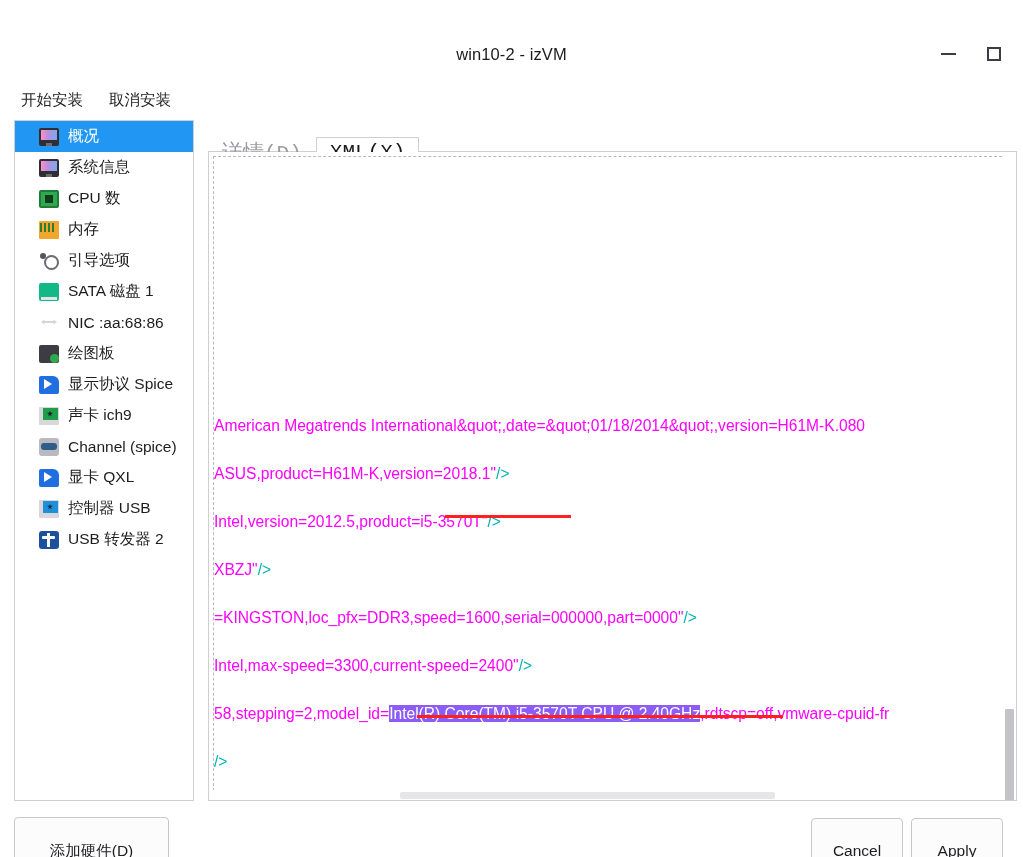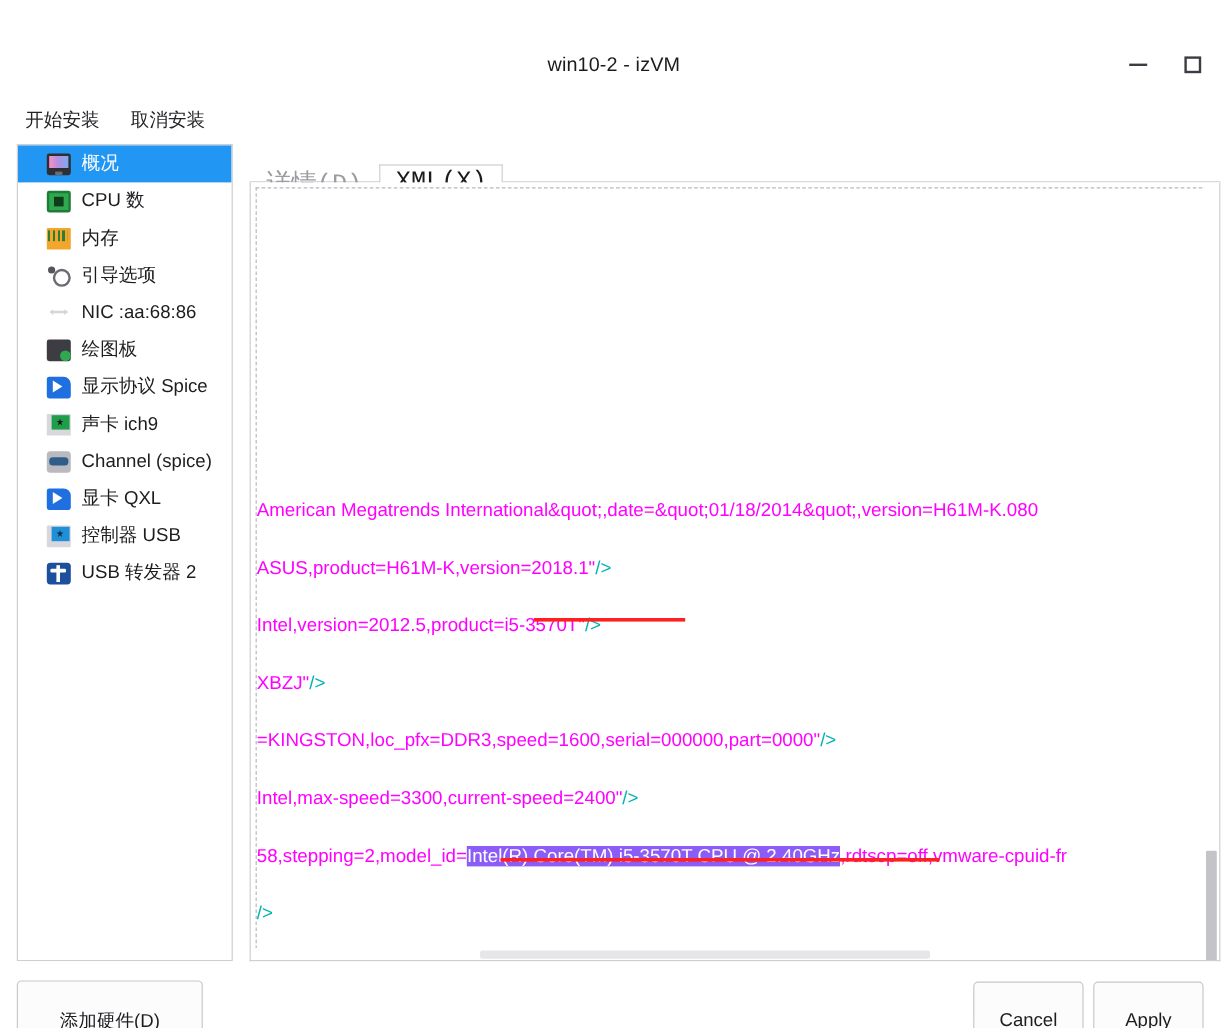--- a/index.html
+++ b/index.html
@@ -308,30 +308,38 @@
   </div>
 
   <div class="body-area">
 
     <div class="sidebar" id="sidebar">
         <div class="side-item selected">
           <span class="ico ico-monitor"></span>
           <span class="side-label">概况</span>
         </div>
         <div class="side-item">
+          <span class="ico ico-monitor"></span>
+          <span class="side-label">系统信息</span>
+        </div>
+        <div class="side-item">
           <span class="ico ico-cpu"></span>
           <span class="side-label">CPU 数</span>
         </div>
         <div class="side-item">
           <span class="ico ico-mem"></span>
           <span class="side-label">内存</span>
         </div>
         <div class="side-item">
           <span class="ico ico-boot"></span>
           <span class="side-label">引导选项</span>
+        </div>
+        <div class="side-item">
+          <span class="ico ico-disk"></span>
+          <span class="side-label">SATA 磁盘 1</span>
         </div>
         <div class="side-item">
           <span class="ico ico-nic"></span>
           <span class="side-label">NIC :aa:68:86</span>
         </div>
         <div class="side-item">
           <span class="ico ico-tablet"></span>
           <span class="side-label">绘图板</span>
         </div>
         <div class="side-item">

